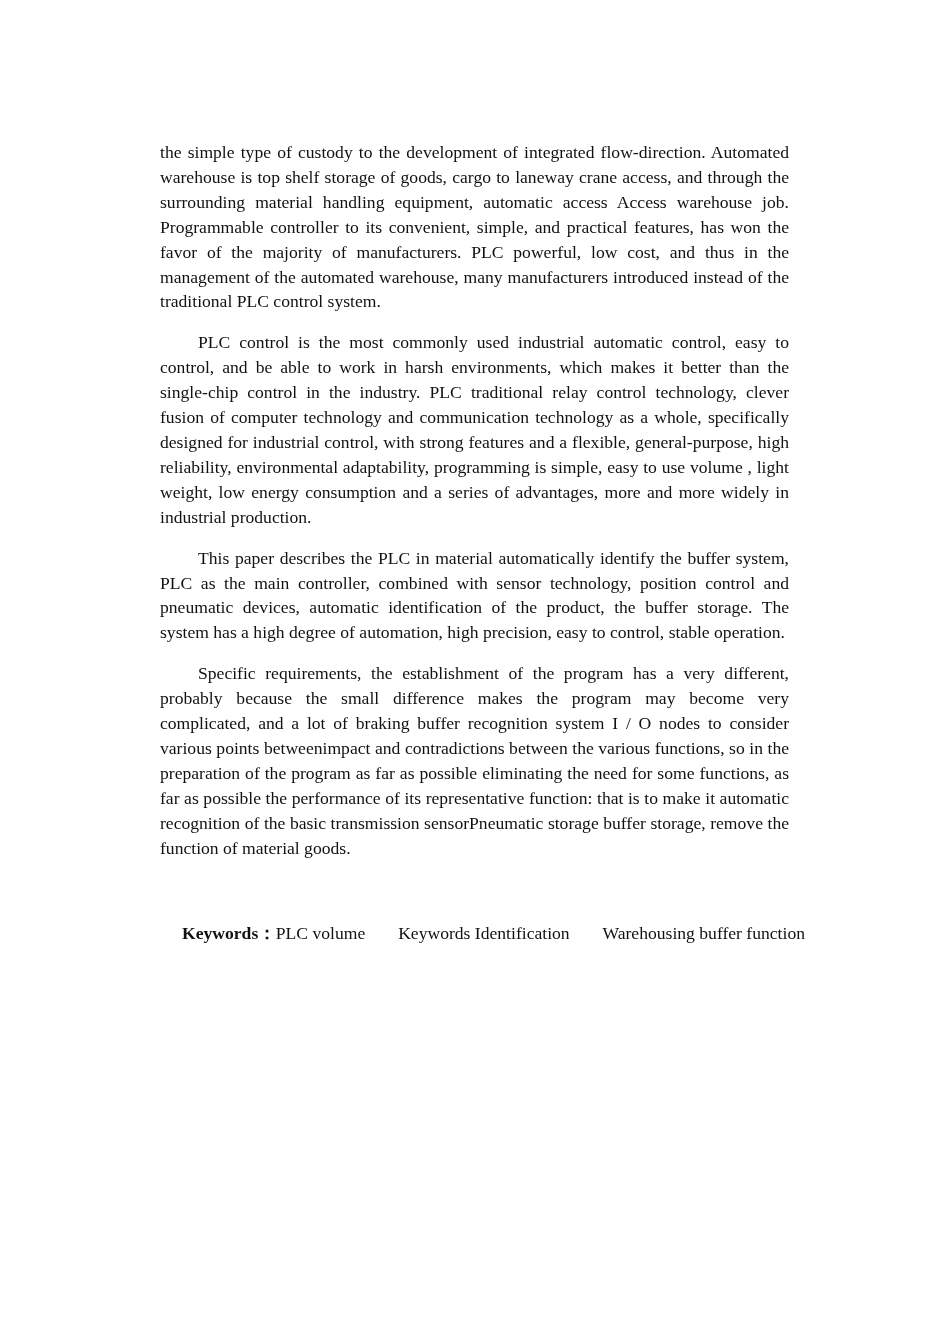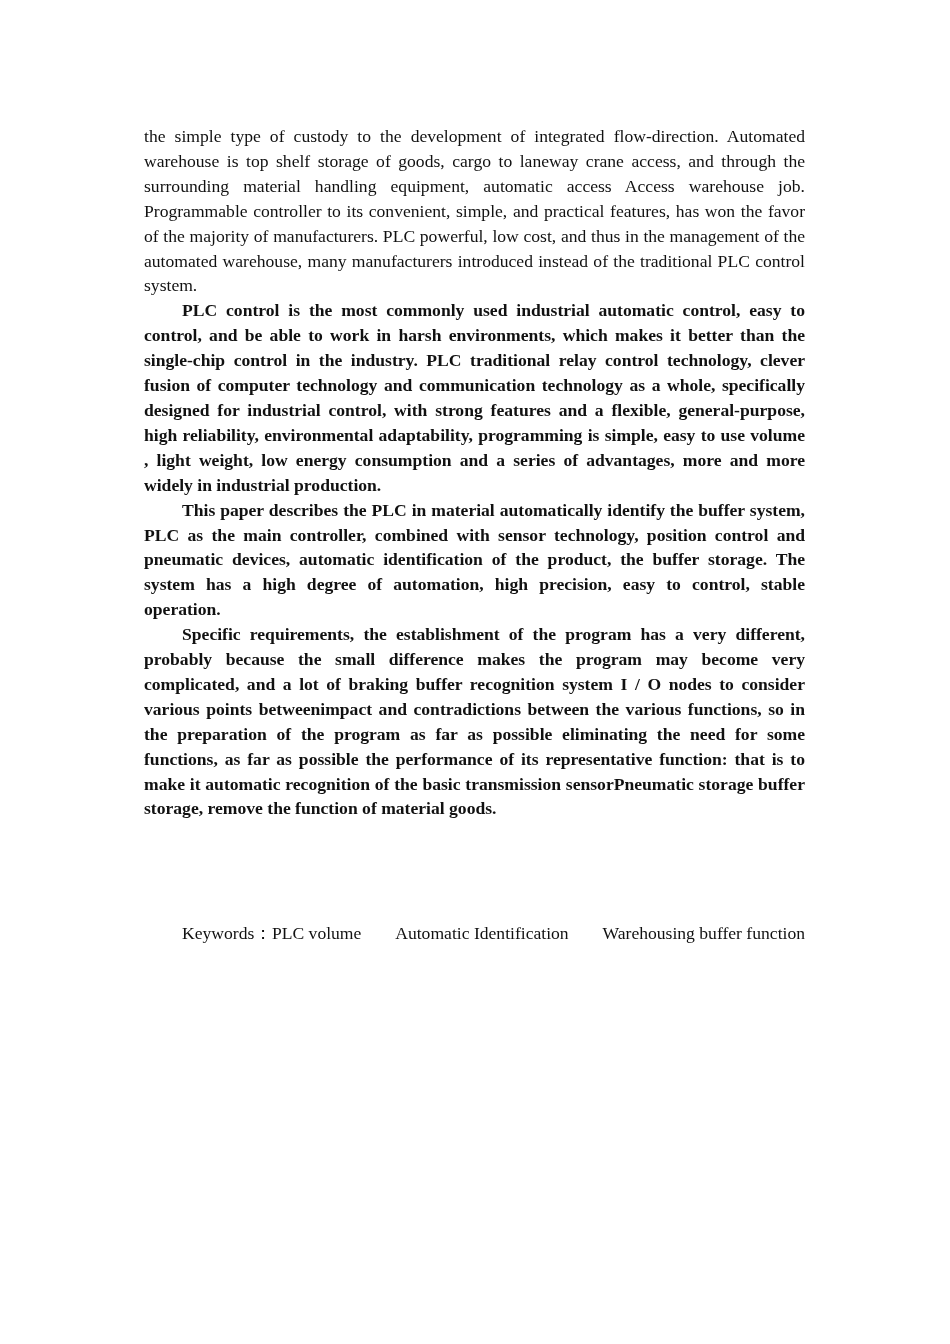--- a/index.html
+++ b/index.html
@@ -15,43 +15,42 @@
       font-family: "Liberation Serif", "DejaVu Serif", serif;
       color: #111111;
     }
     .page {
       position: absolute;
       left: 144px;
       top: 124px;
       width: 661px;
     }
     .para {
-      margin: 0;
+      margin: 16px;
       font-size: 17.6px;
       line-height: 24.9px;
       text-align: justify;
       text-justify: inter-word;
     }
     .para.indent {
       text-indent: 38px;
-      font-weight: bold;
     }
     .keywords {
       position: absolute;
       left: 182px;
       top: 921px;
       width: 623px;
       font-size: 17.6px;
       line-height: 25px;
       white-space: nowrap;
       display: flex;
       justify-content: space-between;
     }
     .kw-label {
-      font-weight: normal;
+      font-weight: bold;
     }
     .kw-group {
       display: inline-flex;
       align-items: baseline;
     }
   </style>
 </head>
 <body>
 
 <div class="page">
@@ -59,15 +58,15 @@
   <p class="para indent">PLC control is the most commonly used industrial automatic control, easy to control, and be able to work in harsh environments, which makes it better than the single-chip control in the industry. PLC traditional relay control technology, clever fusion of computer technology and communication technology as a whole, specifically designed for industrial control, with strong features and a flexible, general-purpose, high reliability, environmental adaptability, programming is simple, easy to use volume , light weight, low energy consumption and a series of advantages, more and more widely in industrial production.</p>
   <p class="para indent">This paper describes the PLC in material automatically identify the buffer system, PLC as the main controller, combined with sensor technology, position control and pneumatic devices, automatic identification of the product, the buffer storage. The system has a high degree of automation, high precision, easy to control, stable operation.</p>
   <p class="para indent">Specific requirements, the establishment of the program has a very different, probably because the small difference makes the program may become very complicated, and a lot of braking buffer recognition system I / O nodes to consider various points betweenimpact and contradictions between the various functions, so in the preparation of the program as far as possible eliminating the need for some functions, as far as possible the performance of its representative function: that is to make it automatic recognition of the basic transmission sensorPneumatic storage buffer storage, remove the function of material goods.</p>
 </div>
 
 <div class="keywords">
   <span class="kw-group">
     <span class="kw-label">Keywords：</span>
     <span class="kw-item-first">PLC volume</span>
   </span>
-  <span>Automatic Identification</span>
+  <span>Keywords Identification</span>
   <span>Warehousing buffer function</span>
 </div>
 
 </body></html>

